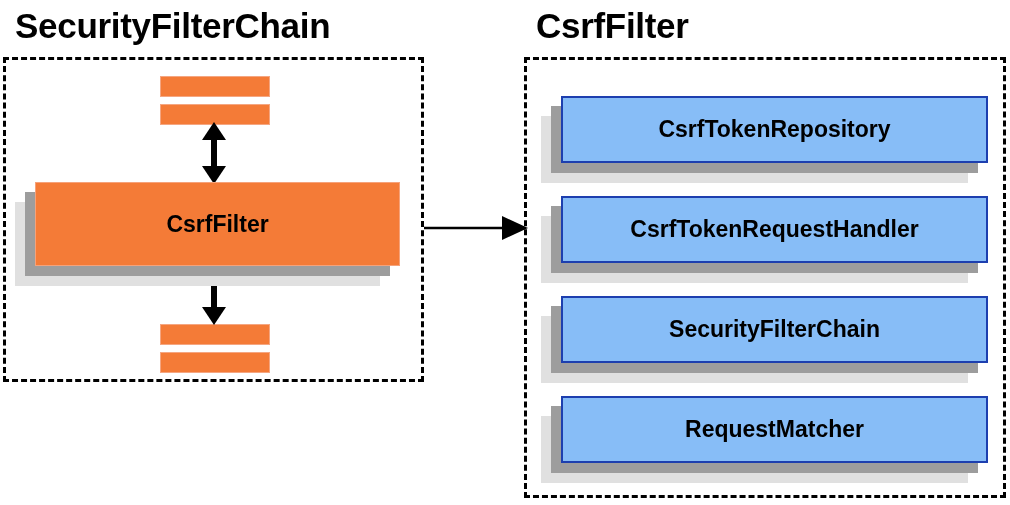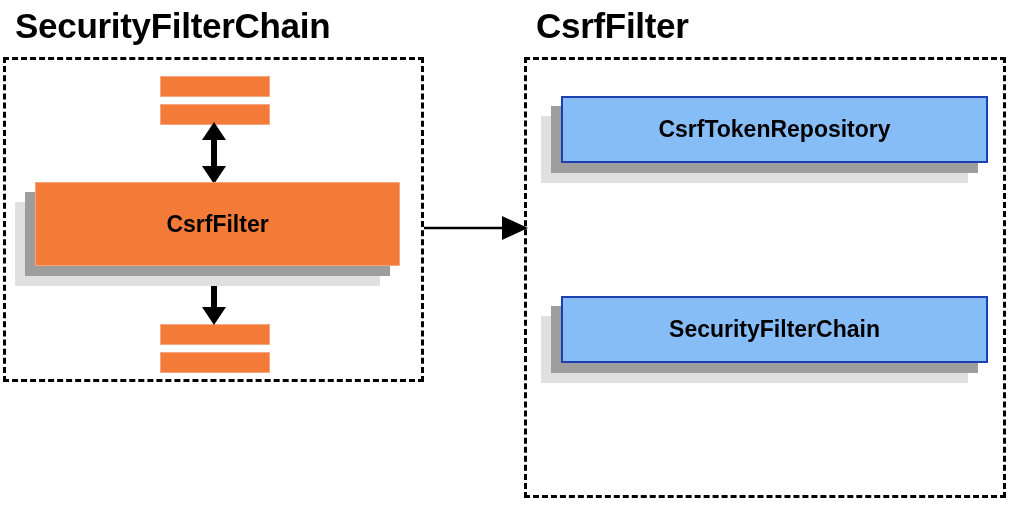--- a/index.html
+++ b/index.html
@@ -164,23 +164,37 @@
   </div>
 
   <div class="card blue-card" id="card-blue-0">
     <div class="shadow-back"></div>
     <div class="shadow-mid"></div>
     <div class="face">
       <span class="label">CsrfTokenRepository</span>
     </div>
   </div>
 
+  <div class="card blue-card" id="card-blue-1">
+    <div class="shadow-back"></div>
+    <div class="shadow-mid"></div>
+    <div class="face">
+      <span class="label">CsrfTokenRequestHandler</span>
+    </div>
+  </div>
 
   <div class="card blue-card" id="card-blue-2">
     <div class="shadow-back"></div>
     <div class="shadow-mid"></div>
     <div class="face">
       <span class="label">SecurityFilterChain</span>
     </div>
   </div>
 
+  <div class="card blue-card" id="card-blue-3">
+    <div class="shadow-back"></div>
+    <div class="shadow-mid"></div>
+    <div class="face">
+      <span class="label">RequestMatcher</span>
+    </div>
+  </div>
 
 </div>
 
 </body></html>

